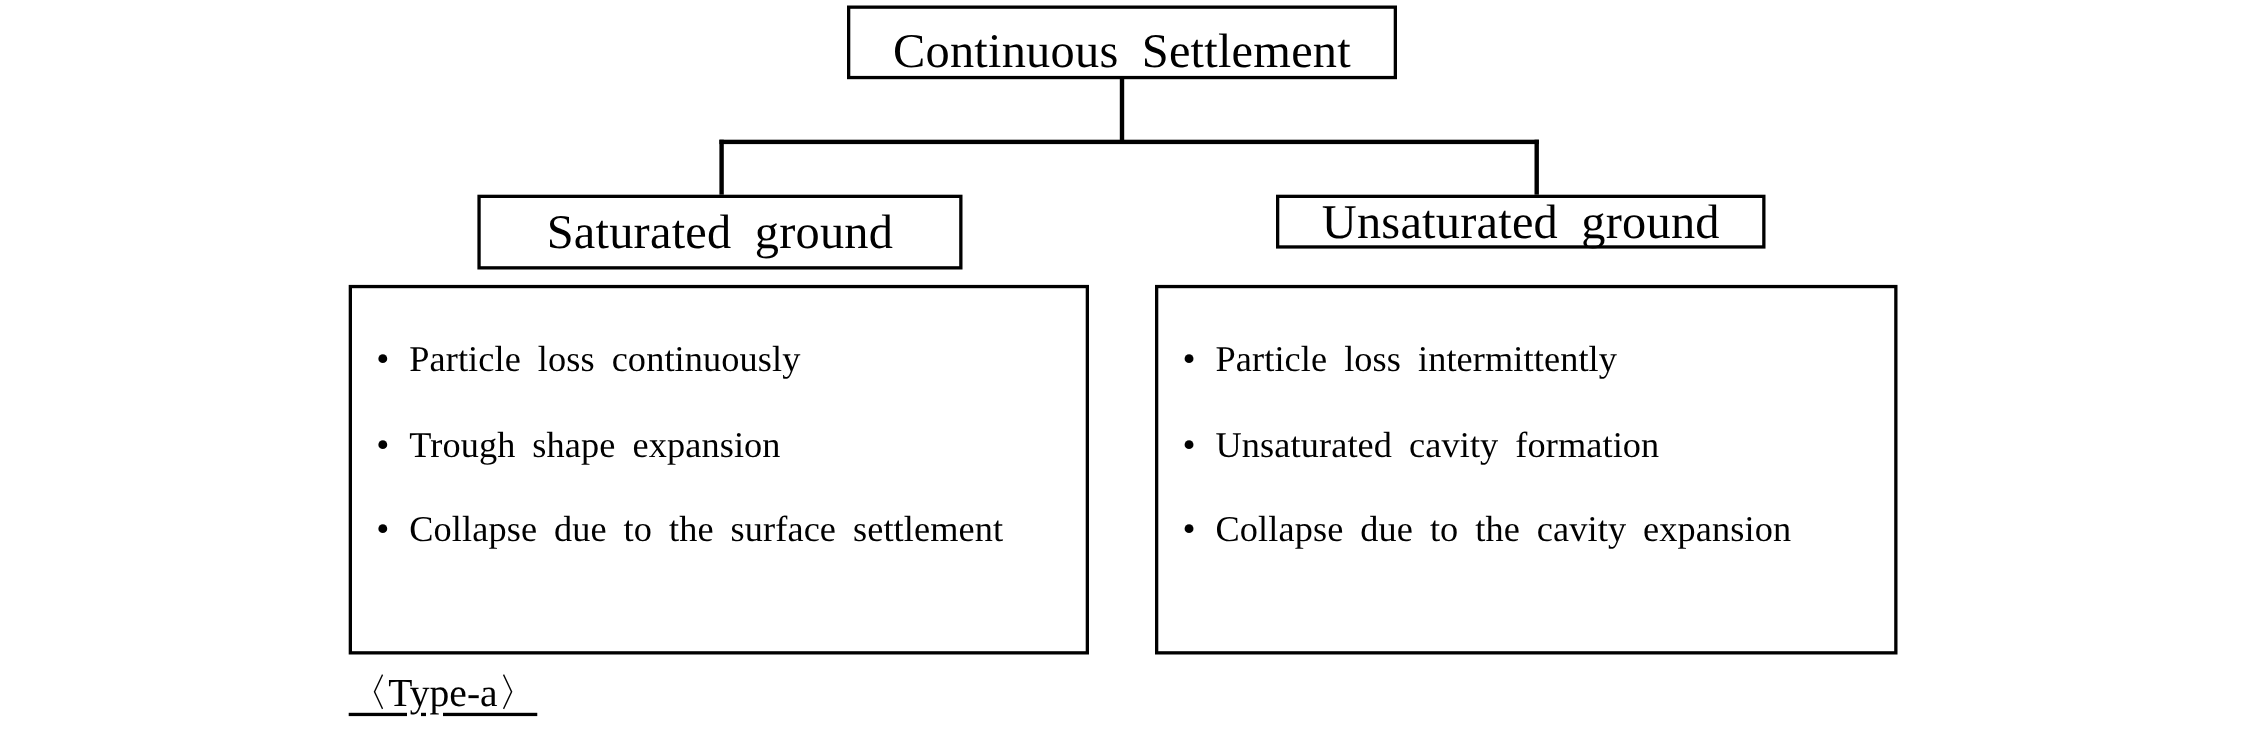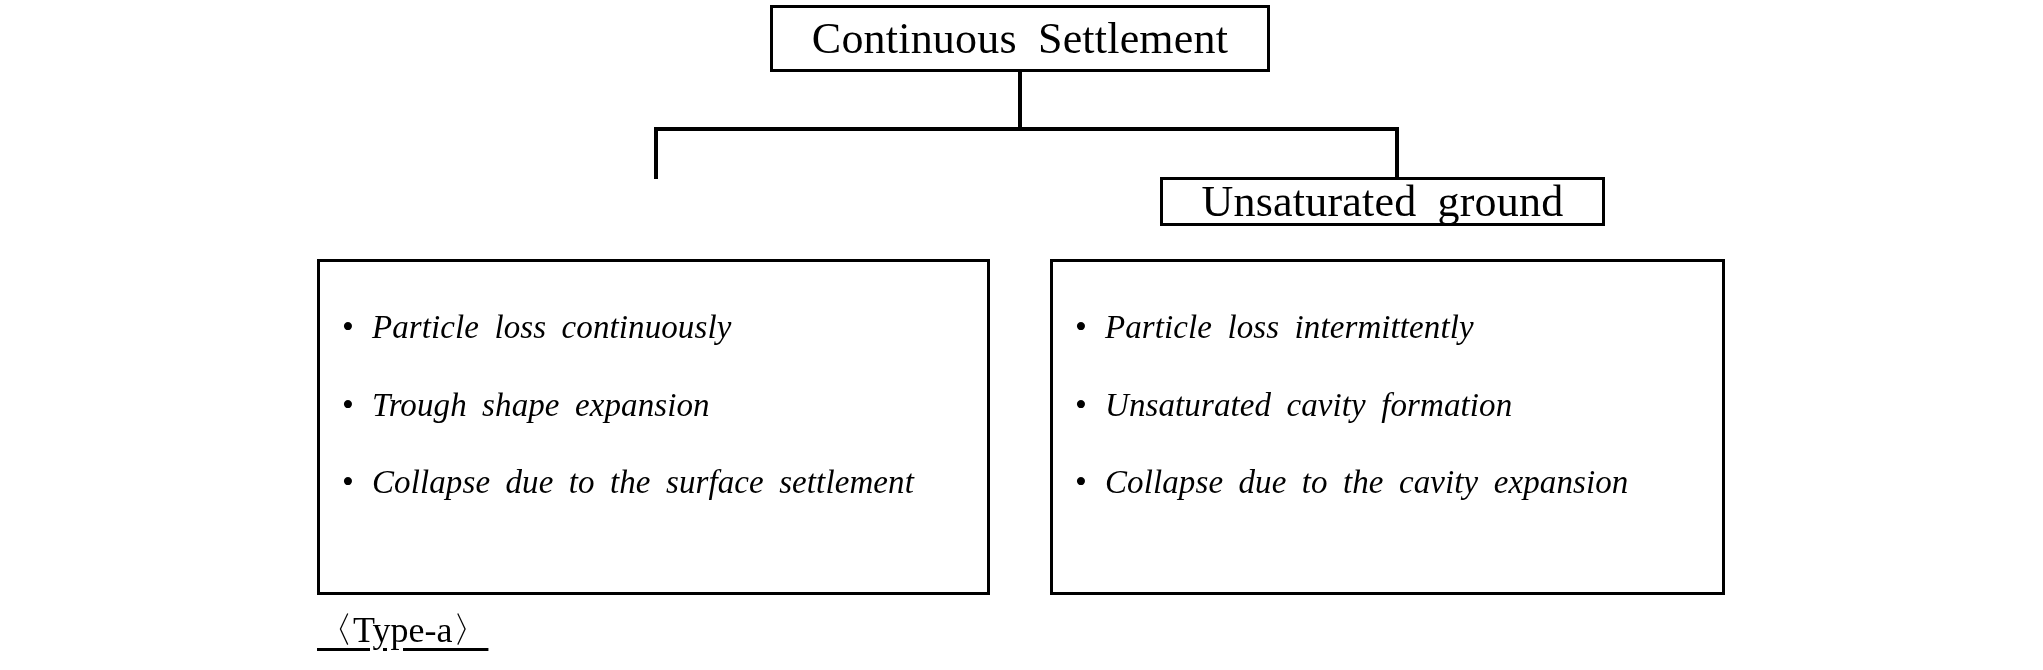--- a/index.html
+++ b/index.html
@@ -37,20 +37,21 @@
     word-spacing: 10px;
     white-space: nowrap;
   }
 
   
   #root-box {
     left: 770px;
     top: 5px;
     width: 500px;
     height: 67px;
+    align-items: flex-end;
   }
   
   #branch-box-left {
     left: 434px;
     top: 177px;
     width: 441px;
     height: 68px;
   }
   #branch-box-right {
     left: 1160px;
@@ -132,21 +133,20 @@
     font-size: 34px;
     line-height: 1;
   }
   .bullet-text {
     flex: 1 1 auto;
     font-size: 33px;
     line-height: 1.05;
     word-spacing: 7px;
     letter-spacing: 0.1px;
     white-space: nowrap;
-    font-style: italic;
   }
 
   
   .caption {
     position: absolute;
     font-size: 36px;
     line-height: 1;
     text-decoration: underline;
     text-underline-offset: 6px;
     white-space: nowrap;
@@ -170,20 +170,23 @@
 
   <div class="node-box" id="root-box">
     <span class="node-label">Continuous Settlement</span>
   </div>
 
   <div class="connector" id="conn-root-stem"></div>
   <div class="connector" id="conn-horizontal-bar"></div>
   <div class="connector" id="conn-drop-left"></div>
   <div class="connector" id="conn-drop-right"></div>
 
+  <div class="node-box" id="branch-box-left">
+    <span class="node-label">Saturated ground</span>
+  </div>
 
   <div class="node-box" id="branch-box-right">
     <span class="node-label">Unsaturated ground</span>
   </div>
 
   <div class="detail-box" id="detail-box-left">
     <ul class="bullet-list">
       <li class="bullet-item">
         <span class="bullet-marker">•</span>
         <span class="bullet-text">Particle loss continuously</span>

